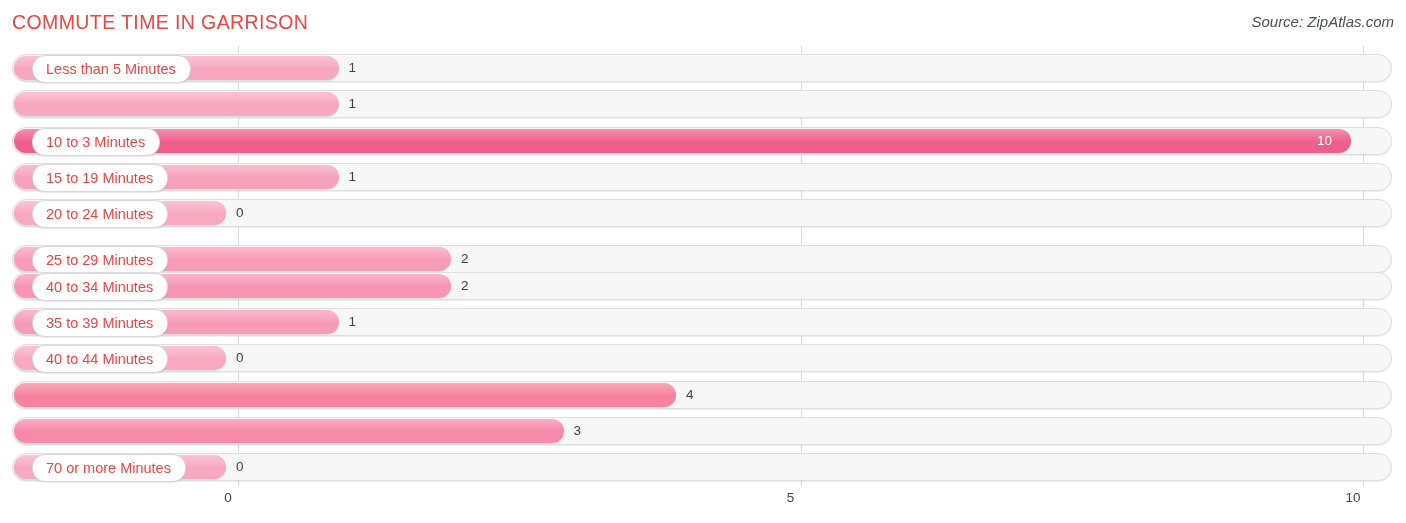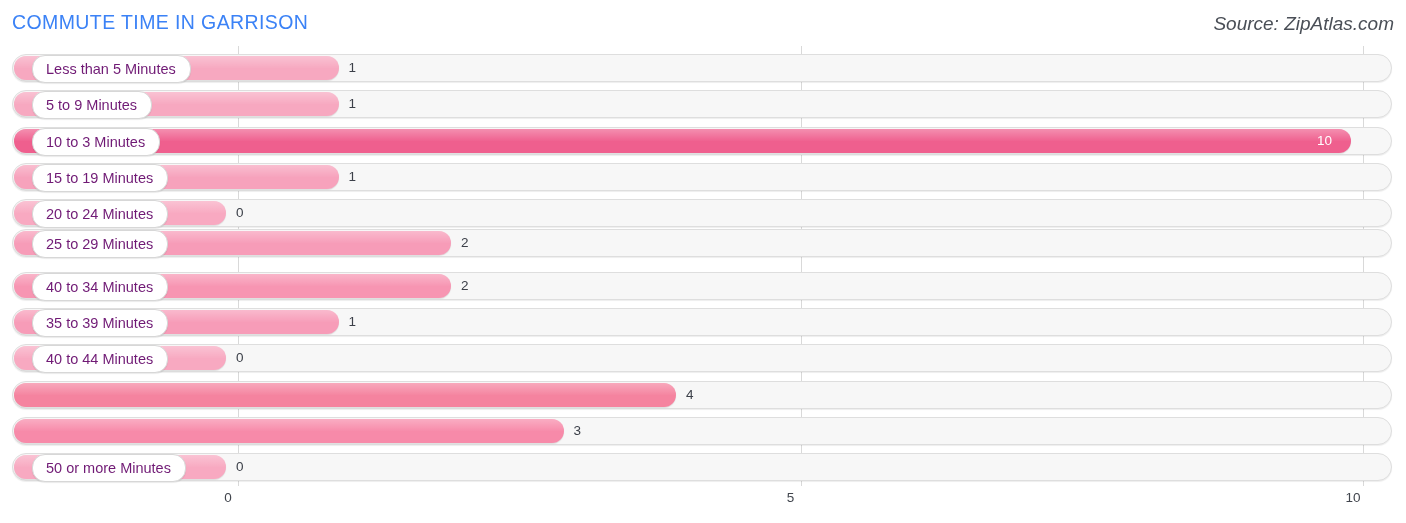--- a/index.html
+++ b/index.html
@@ -21,29 +21,29 @@
     left: 0; top: 0;
     width: 1406px;
     height: 46px;
   }
   #chart-title {
     position: absolute;
     left: 12px;
     top: 11px;
     font-size: 19.5px;
     letter-spacing: 0.4px;
-    color: #3b82f6;
+    color: #ef4444;
     font-weight: 400;
     white-space: nowrap;
   }
   #source-note {
     position: absolute;
     right: 12px;
     top: 13px;
-    font-size: 19px;
+    font-size: 15px;
     font-style: italic;
     color: #4a4f57;
     white-space: nowrap;
   }
 
   
   #plot {
     position: absolute;
     left: 0;
     top: 46px;
@@ -94,21 +94,21 @@
     position: absolute;
     left: 20px;
     top: 1px;
     height: 26px;
     line-height: 26px;
     padding: 0 14px 0 13px;
     background: #ffffff;
     border: 1px solid #d7d7d7;
     border-radius: 13px;
     font-size: 14.5px;
-    color: #701a75;
+    color: #ef4444;
     white-space: nowrap;
     box-shadow: 0 1px 1px rgba(0,0,0,0.08);
   }
   .value-out {
     position: absolute;
     top: 0;
     height: 28px;
     line-height: 28px;
     font-size: 13.5px;
     color: #3c4049;
@@ -159,21 +159,20 @@
         <div class="bar-sheen"></div>
       </div>
       <div class="label-pill">Less than 5 Minutes</div>
       <div class="value-out" style="left: 336.5px;">1</div>
     </div>
     <div class="row" style="top: 44.3px; width: 1380px;">
       <div class="track"></div>
       <div class="bar" style="left: 2px; width: 324.5px; background: rgb(247, 168, 192);">
         <div class="bar-sheen"></div>
       </div>
-      <div class="label-pill">5 to 9 Minutes</div>
       <div class="value-out" style="left: 336.5px;">1</div>
     </div>
     <div class="row" style="top: 80.6px; width: 1380px;">
       <div class="track"></div>
       <div class="bar" style="left: 2px; width: 1337px; background: rgb(239, 95, 142);">
         <div class="bar-sheen"></div>
       </div>
       <div class="label-pill">10 to 3 Minutes</div>
       <div class="value-in" style="left: 1305px;">10</div>
     </div>
@@ -186,21 +185,21 @@
       <div class="value-out" style="left: 336.5px;">1</div>
     </div>
     <div class="row" style="top: 153.2px; width: 1380px;">
       <div class="track"></div>
       <div class="bar" style="left: 2px; width: 212px; background: rgb(248, 169, 193);">
         <div class="bar-sheen"></div>
       </div>
       <div class="label-pill">20 to 24 Minutes</div>
       <div class="value-out" style="left: 224px;">0</div>
     </div>
-    <div class="row" style="top: 183px; width: 1380px;">
+    <div class="row" style="top: 199px; width: 1380px;">
       <div class="track"></div>
       <div class="bar" style="left: 2px; width: 437px; background: rgb(247, 156, 184);">
         <div class="bar-sheen"></div>
       </div>
       <div class="label-pill">25 to 29 Minutes</div>
       <div class="value-out" style="left: 449px;">2</div>
     </div>
     <div class="row" style="top: 225.8px; width: 1380px;">
       <div class="track"></div>
       <div class="bar" style="left: 2px; width: 437px; background: rgb(247, 149, 178);">
@@ -237,21 +236,21 @@
       <div class="bar" style="left: 2px; width: 549.5px; background: rgb(247, 138, 169);">
         <div class="bar-sheen"></div>
       </div>
       <div class="value-out" style="left: 561.5px;">3</div>
     </div>
     <div class="row" style="top: 407.3px; width: 1380px;">
       <div class="track"></div>
       <div class="bar" style="left: 2px; width: 212px; background: rgb(248, 169, 193);">
         <div class="bar-sheen"></div>
       </div>
-      <div class="label-pill">50 or more Minutes</div>
+      <div class="label-pill">70 or more Minutes</div>
       <div class="value-out" style="left: 224px;">0</div>
     </div>
   </div>
 
 <div id="axis">
     <div class="tick-label" style="left: 228px;">0</div>
     <div class="tick-label" style="left: 790.5px;">5</div>
     <div class="tick-label" style="left: 1353px;">10</div>
   </div>
 

